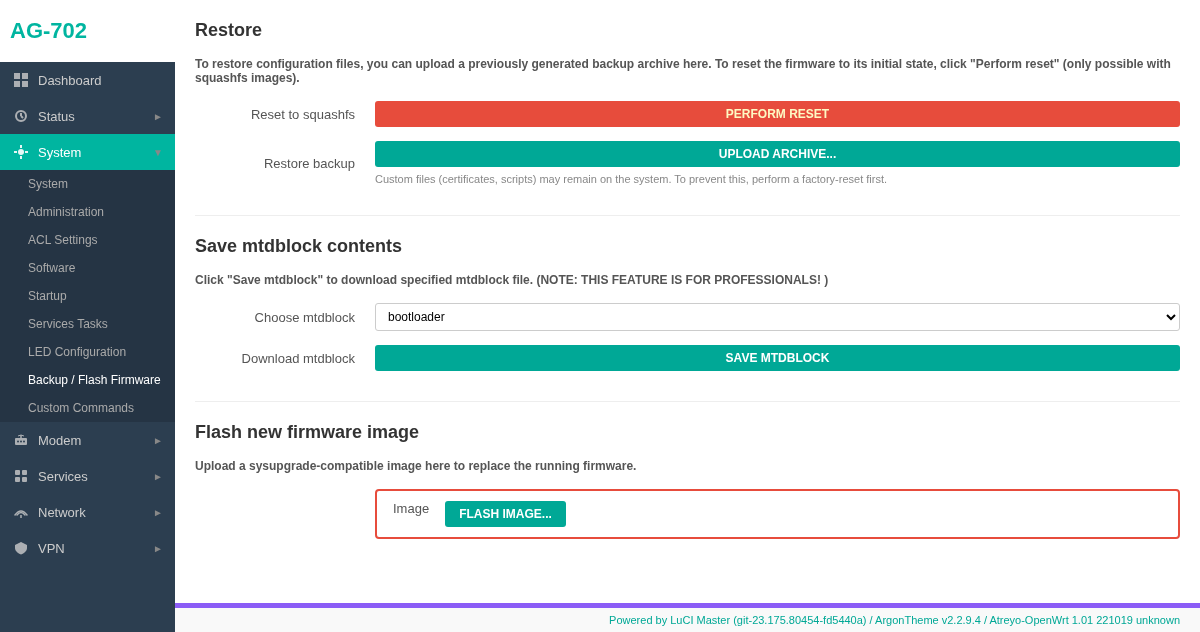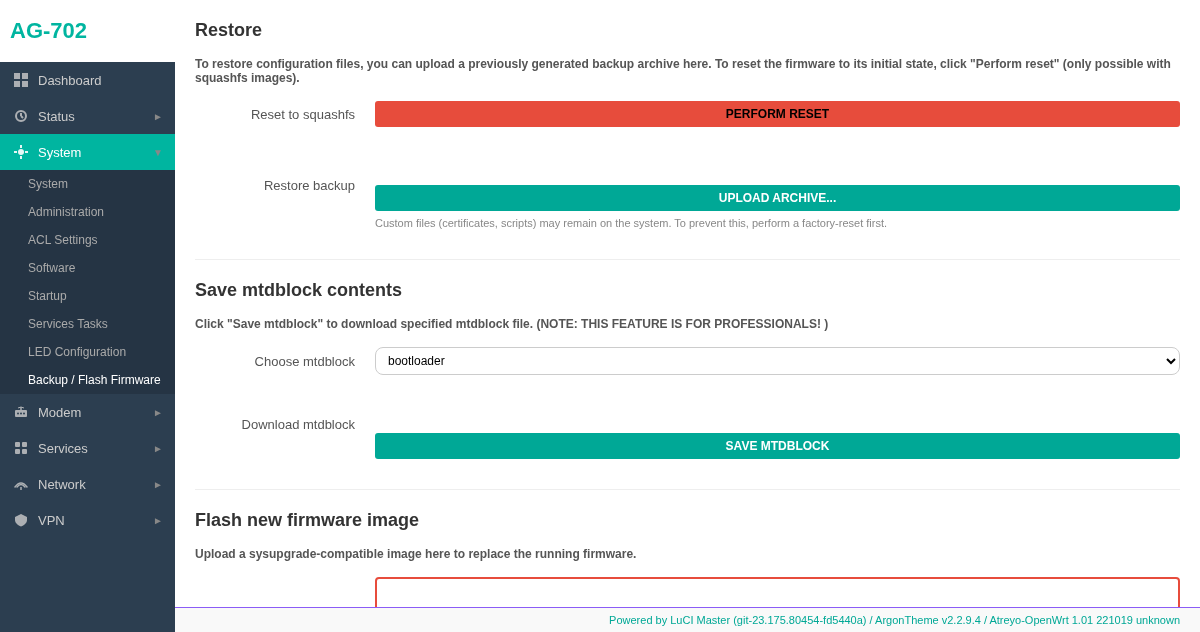--- a/index.html
+++ b/index.html
@@ -17,43 +17,43 @@
     .sidebar-item .chevron { font-size: 10px; color: #888; }
     .sidebar-submenu { background: #253444; }
     .sidebar-submenu .sub-item { padding: 7px 12px 7px 28px; cursor: pointer; color: #aaa; font-size: 12px; display: flex; }
     .sidebar-submenu .sub-item.active { color: #fff; font-weight: normal; }
 
     
     .main { flex: 1; overflow-y: auto; background: #fff; display: flex; flex-direction: column; }
     .content { flex: 1; padding: 20px 20px; overflow-y: auto; }
 
     
-    .footer { background: #f9f9f9; border-top: 1px solid #8b5cf6; padding: 6px 20px; text-align: right; font-size: 11px; color: #00a896; }
+    .footer { background: #f9f9f9; border-top: 5px solid #8b5cf6; padding: 6px 20px; text-align: right; font-size: 11px; color: #00a896; }
 
     
     .section { margin-bottom: 30px; }
     .section-title { font-size: 18px; font-weight: bold; color: #333; margin-bottom: 10px; padding-bottom: 6px; }
     .section-desc { font-size: 12px; color: #555; margin-bottom: 16px; font-weight: bold; }
     .section-note { font-size: 11px; color: #888; margin-top: 6px; }
 
     
     .form-row { display: flex; align-items: center; margin-bottom: 14px; }
     .form-label { width: 180px; text-align: right; padding-right: 20px; color: #555; font-size: 13px; }
     .form-control { flex: 1; display: flex; flex-direction: column; }
 
     
     .btn { padding: 6px 14px; border: none; cursor: pointer; font-size: 12px; font-weight: bold; border-radius: 3px; }
-    .btn-danger { background: #e74c3c; color: #000000; }
-    .btn-teal { background: #00a896; color: #fff; margin-top: 44px; }
-
-    
-    .select-control { padding: 5px 8px; border: 1px solid #ccc; border-radius: 8px; font-size: 12px; min-width: 200px; background: #fff; }
-
-    
-    .flash-box { border: 2px solid #e74c3c; border-radius: 4px; display: inline-flex; align-items: flex-end; padding: 10px 16px; gap: 16px; }
+    .btn-danger { background: #e74c3c; color: #fef9c3; }
+    .btn-teal { background: #00a896; color: #fff; }
+
+    
+    .select-control { padding: 5px 8px; border: 1px solid #ccc; border-radius: 3px; font-size: 12px; min-width: 200px; background: #fff; }
+
+    
+    .flash-box { border: 2px solid #e74c3c; border-radius: 4px; display: inline-flex; align-items: flex-start; padding: 10px 16px; gap: 16px; }
     .flash-box .img-label { color: #555; font-size: 13px; }
 
     
     .section-divider { border: none; border-top: 1px solid #eee; margin: 20px 0; }
   </style>
 </head>
 <body>
 
 <div class="layout">
 
@@ -115,20 +115,23 @@
           <span>Startup</span>
         </div>
       <div class="sub-item">
           <span>Services Tasks</span>
         </div>
       <div class="sub-item">
           <span>LED Configuration</span>
         </div>
       <div class="sub-item active">
           <span>Backup / Flash Firmware</span>
+        </div>
+      <div class="sub-item">
+          <span>Custom Commands</span>
         </div>
     </div>
 
     <div class="sidebar-item">
       <div class="item-icon">
         <svg width="14" height="14" viewBox="0 0 14 14" fill="currentColor" opacity="0.8">
           <rect x="1" y="5" width="12" height="7" rx="1"></rect>
           <circle cx="4" cy="8.5" r="1" fill="#2c3e50"></circle>
           <circle cx="7" cy="8.5" r="1" fill="#2c3e50"></circle>
           <circle cx="10" cy="8.5" r="1" fill="#2c3e50"></circle>

